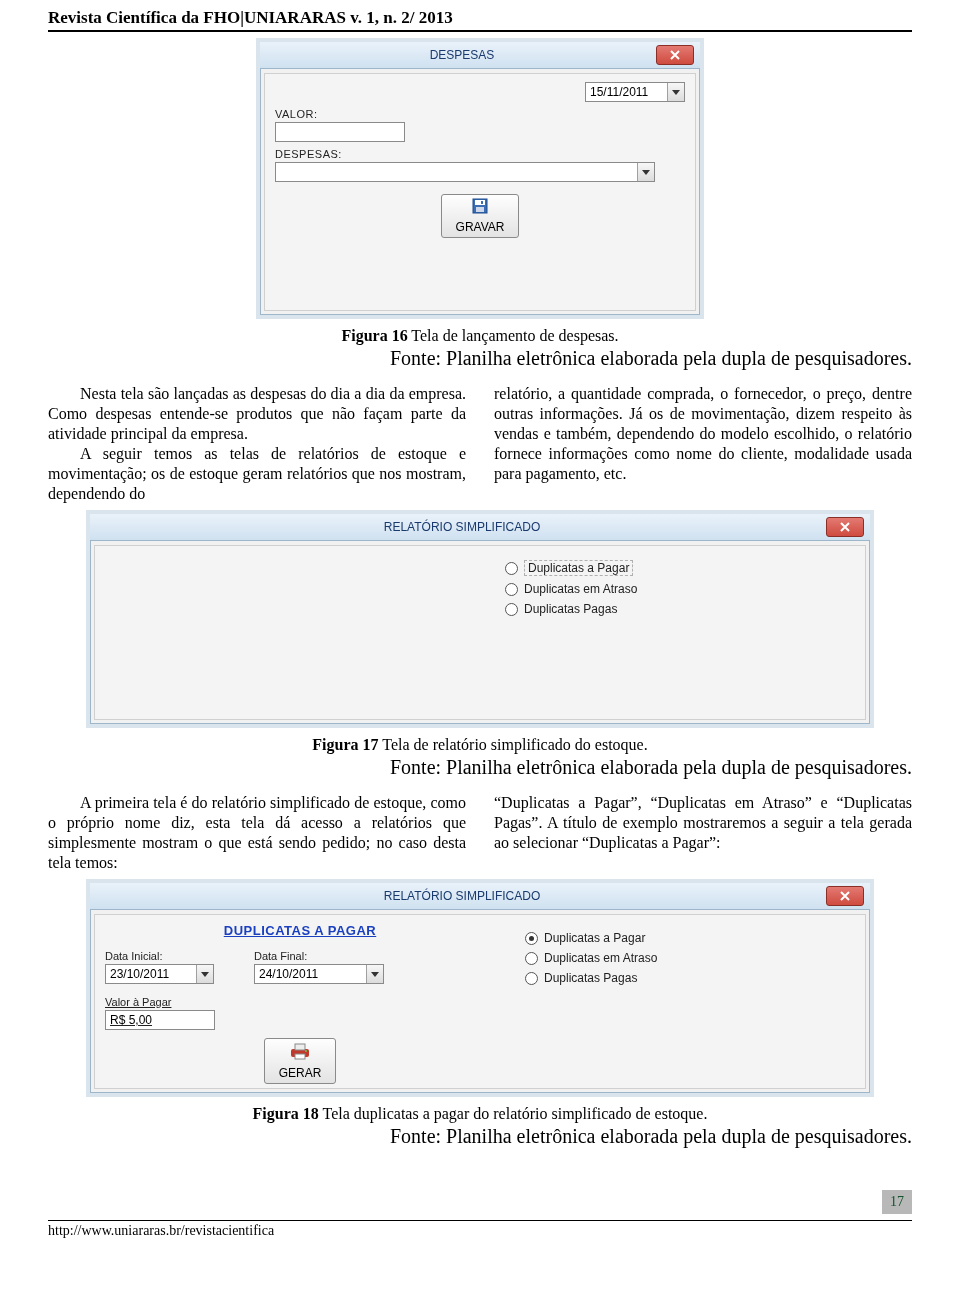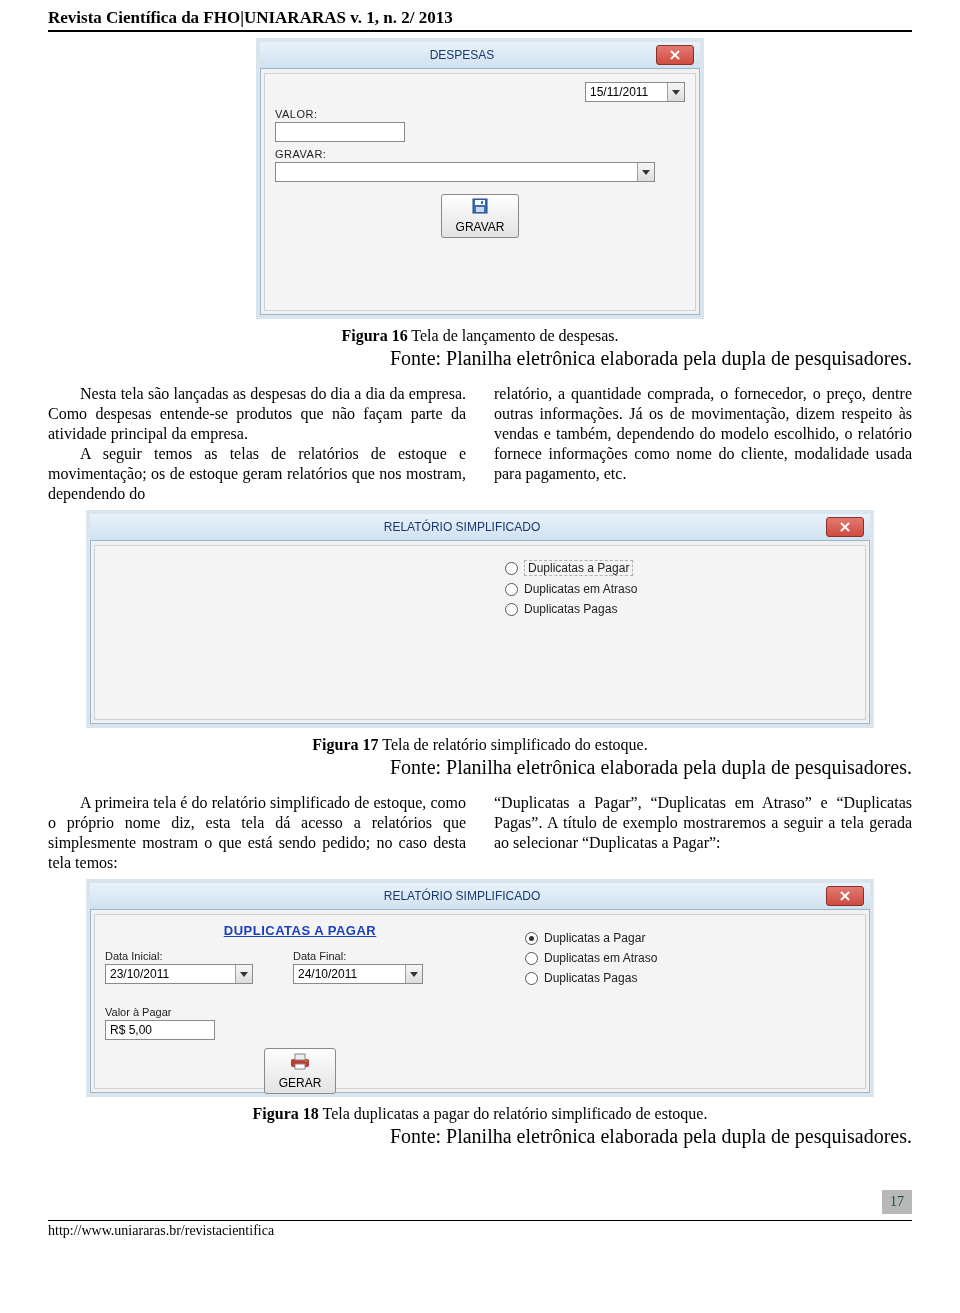--- a/index.html
+++ b/index.html
@@ -206,21 +206,21 @@
     </div>
     <div class="win-body">
       <div style="display:flex; justify-content:flex-end;">
         <div class="win-combo">
           <input class="win-input" style="width: 100px;" value="15/11/2011">
           <div class="combo-btn"></div>
         </div>
       </div>
       <div class="lbl">VALOR:</div>
       <input class="win-input" style="width: 130px;">
-      <div class="lbl">GRAVAR:</div>
+      <div class="lbl">DESPESAS:</div>
       <div class="win-combo" style="width:380px">
         <input class="win-input" style="width: 380px;">
         <div class="combo-btn"></div>
       </div>
       <div class="center">
         <button class="win-button">
           <svg class="floppy" viewBox="0 0 16 16">
             <rect x="1" y="1" width="14" height="14" fill="#3b6db5" stroke="#1d4b8c"></rect>
             <rect x="3" y="2" width="10" height="5" fill="#fff"></rect>
             <rect x="4" y="9" width="8" height="5" fill="#cdd9ea"></rect>
@@ -291,33 +291,33 @@
     </div>
     <div class="win-body" style="position:relative;">
       <div style="width:390px;">
         <div style="text-align:center; margin-bottom:6px;">
           <span class="heading-link">DUPLICATAS A PAGAR</span>
         </div>
         <div class="flex-between">
           <div class="field-block">
             <span class="lbl" style="letter-spacing:0">Data Inicial:</span>
             <div class="win-combo">
-              <input class="win-input" style="width: 148px;" value="23/10/2011">
+              <input class="win-input" style="width: 109px;" value="23/10/2011">
               <div class="combo-btn"></div>
             </div>
           </div>
           <div class="field-block">
             <span class="lbl" style="letter-spacing:0">Data Final:</span>
             <div class="win-combo">
               <input class="win-input" style="width: 130px;" value="24/10/2011">
               <div class="combo-btn"></div>
             </div>
           </div>
         </div>
-        <div class="field-block" style="margin-top:16px;">
+        <div class="field-block" style="margin-top:6px;text-decoration:underline;">
           <span class="lbl" style="letter-spacing:0">Valor à Pagar</span>
           <input class="win-input" style="width: 110px;" value="R$ 5,00">
         </div>
         <div class="center" style="margin-top:8px;">
           <button class="win-button">
             <svg class="printer" viewBox="0 0 22 18">
               <rect x="2" y="7" width="18" height="8" rx="2" fill="#c0392b"></rect>
               <rect x="6" y="2" width="10" height="6" fill="#eee" stroke="#888"></rect>
               <rect x="6" y="12" width="10" height="5" fill="#fff" stroke="#888"></rect>
               <circle cx="17" cy="9" r="1" fill="#6fbf4a"></circle>

